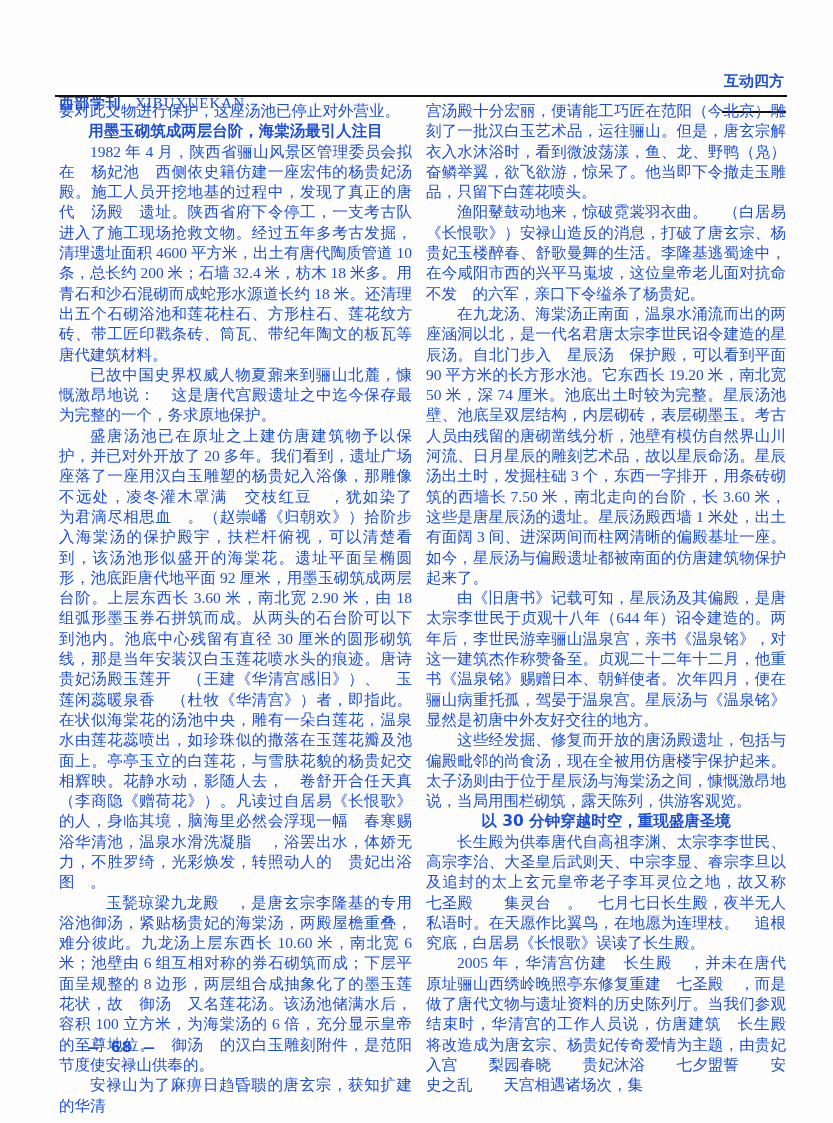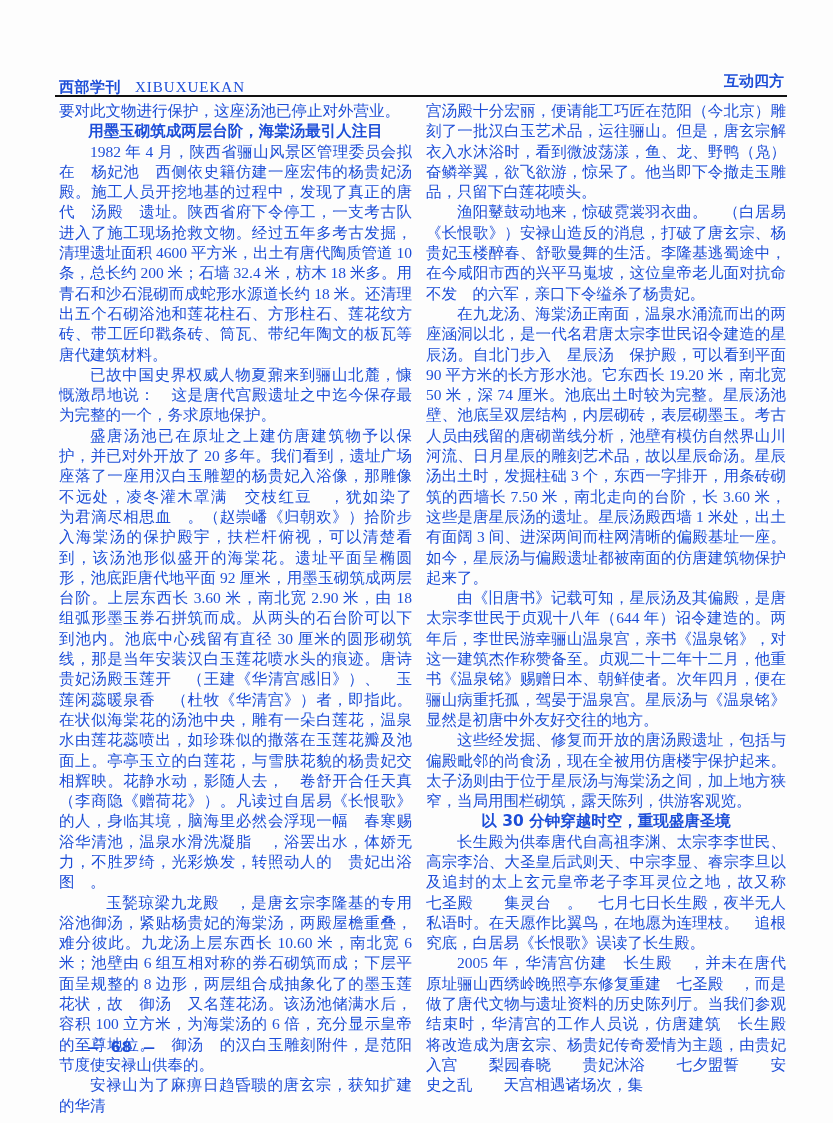--- a/index.html
+++ b/index.html
@@ -23,21 +23,21 @@
     font-weight:bold;margin-right:14px;
   }
   .journal-en{
     font-family:"Liberation Serif","DejaVu Serif",serif;
     letter-spacing:1px;
   }
   .section-label{
     font-family:"DejaVu Sans","Liberation Sans",sans-serif;
     font-weight:bold;font-size:15px;
     border-bottom:2px solid #111;
-    padding:0 2px 4px 2px;
+    padding:0 2px 20px 2px;
   }
   .hdr-rule{
     position:absolute;left:55px;top:95px;width:732px;height:2px;background:#111;
   }
   
   .cols{
     position:absolute;left:59px;top:101px;width:727px;
     display:flex;gap:14px;
     font-size:15.5px;line-height:20.3px;
     text-align:justify;text-justify:inter-ideograph;
@@ -82,21 +82,21 @@
       <p>盛唐汤池已在原址之上建仿唐建筑物予以保护，并已对外开放了 20 多年。我们看到，遗址广场座落了一座用汉白玉雕塑的杨贵妃入浴像，那雕像不远处，凌冬灌木罩满　交枝红豆　，犹如染了　为君滴尽相思血　。（赵崇嶓《归朝欢》）拾阶步入海棠汤的保护殿宇，扶栏杆俯视，可以清楚看到，该汤池形似盛开的海棠花。遗址平面呈椭圆形，池底距唐代地平面 92 厘米，用墨玉砌筑成两层台阶。上层东西长 3.60 米，南北宽 2.90 米，由 18 组弧形墨玉券石拼筑而成。从两头的石台阶可以下到池内。池底中心残留有直径 30 厘米的圆形砌筑线，那是当年安装汉白玉莲花喷水头的痕迹。唐诗　贵妃汤殿玉莲开　（王建《华清宫感旧》）、　玉莲闲蕊暖泉香　（杜牧《华清宫》）者，即指此。在状似海棠花的汤池中央，雕有一朵白莲花，温泉水由莲花蕊喷出，如珍珠似的撒落在玉莲花瓣及池面上。亭亭玉立的白莲花，与雪肤花貌的杨贵妃交相辉映。花静水动，影随人去，　卷舒开合任天真　（李商隐《赠荷花》）。凡读过自居易《长恨歌》的人，身临其境，脑海里必然会浮现一幅　春寒赐浴华清池，温泉水滑洗凝脂　，浴罢出水，体娇无力，不胜罗绮，光彩焕发，转照动人的　贵妃出浴图　。</p>
       <p>　玉甃琼梁九龙殿　，是唐玄宗李隆基的专用浴池御汤，紧贴杨贵妃的海棠汤，两殿屋檐重叠，难分彼此。九龙汤上层东西长 10.60 米，南北宽 6 米；池壁由 6 组互相对称的券石砌筑而成；下层平面呈规整的 8 边形，两层组合成抽象化了的墨玉莲花状，故　御汤　又名莲花汤。该汤池储满水后，容积 100 立方米，为海棠汤的 6 倍，充分显示皇帝的至尊地位。　御汤　的汉白玉雕刻附件，是范阳节度使安禄山供奉的。</p>
       <p>安禄山为了麻痹日趋昏聩的唐玄宗，获知扩建的华清</p>
     </div>
 
     <div class="col-r">
       <p class="cont">宫汤殿十分宏丽，便请能工巧匠在范阳（今北京）雕刻了一批汉白玉艺术品，运往骊山。但是，唐玄宗解衣入水沐浴时，看到微波荡漾，鱼、龙、野鸭（凫）奋鳞举翼，欲飞欲游，惊呆了。他当即下令撤走玉雕品，只留下白莲花喷头。</p>
       <p>渔阳鼙鼓动地来，惊破霓裳羽衣曲。　（白居易《长恨歌》）安禄山造反的消息，打破了唐玄宗、杨贵妃玉楼醉春、舒歌曼舞的生活。李隆基逃蜀途中，在今咸阳市西的兴平马嵬坡，这位皇帝老儿面对抗命　不发　的六军，亲口下令缢杀了杨贵妃。</p>
       <p>在九龙汤、海棠汤正南面，温泉水涌流而出的两座涵洞以北，是一代名君唐太宗李世民诏令建造的星辰汤。自北门步入　星辰汤　保护殿，可以看到平面 90 平方米的长方形水池。它东西长 19.20 米，南北宽 50 米，深 74 厘米。池底出土时较为完整。星辰汤池壁、池底呈双层结构，内层砌砖，表层砌墨玉。考古人员由残留的唐砌凿线分析，池壁有模仿自然界山川河流、日月星辰的雕刻艺术品，故以星辰命汤。星辰汤出土时，发掘柱础 3 个，东西一字排开，用条砖砌筑的西墙长 7.50 米，南北走向的台阶，长 3.60 米，这些是唐星辰汤的遗址。星辰汤殿西墙 1 米处，出土有面阔 3 间、进深两间而柱网清晰的偏殿基址一座。如今，星辰汤与偏殿遗址都被南面的仿唐建筑物保护起来了。</p>
       <p>由《旧唐书》记载可知，星辰汤及其偏殿，是唐太宗李世民于贞观十八年（644 年）诏令建造的。两年后，李世民游幸骊山温泉宫，亲书《温泉铭》，对这一建筑杰作称赞备至。贞观二十二年十二月，他重书《温泉铭》赐赠日本、朝鲜使者。次年四月，便在骊山病重托孤，驾晏于温泉宫。星辰汤与《温泉铭》显然是初唐中外友好交往的地方。</p>
-      <p>这些经发掘、修复而开放的唐汤殿遗址，包括与偏殿毗邻的尚食汤，现在全被用仿唐楼宇保护起来。太子汤则由于位于星辰汤与海棠汤之间，加上地方狭窄，当局用围栏砌筑，露天陈列，供游客观览。</p>
+      <p>这些经发掘、修复而开放的唐汤殿遗址，包括与偏殿毗邻的尚食汤，现在全被用仿唐楼宇保护起来。太子汤则由于位于星辰汤与海棠汤之间，慷慨激昂地说，当局用围栏砌筑，露天陈列，供游客观览。</p>
       <h3>以 30 分钟穿越时空，重现盛唐圣境</h3>
       <p>长生殿为供奉唐代自高祖李渊、太宗李李世民、高宗李治、大圣皇后武则天、中宗李显、睿宗李旦以及追封的太上玄元皇帝老子李耳灵位之地，故又称　七圣殿　　集灵台　。　七月七日长生殿，夜半无人私语时。在天愿作比翼鸟，在地愿为连理枝。　追根究底，白居易《长恨歌》误读了长生殿。</p>
       <p>2005 年，华清宫仿建　长生殿　，并未在唐代原址骊山西绣岭晚照亭东修复重建　七圣殿　，而是做了唐代文物与遗址资料的历史陈列厅。当我们参观结束时，华清宫的工作人员说，仿唐建筑　长生殿　将改造成为唐玄宗、杨贵妃传奇爱情为主题，由贵妃入宫　　梨园春晓　　贵妃沐浴　　七夕盟誓　　安史之乱　　天宫相遇诸场次，集</p>
     </div>
 
   </div>
 
   <div class="page-num">— 68 —</div>
 
 </div>

